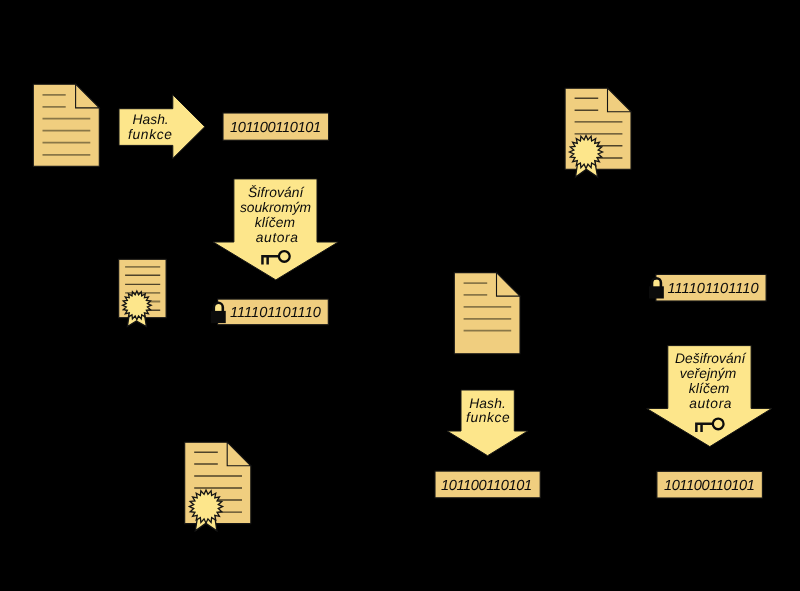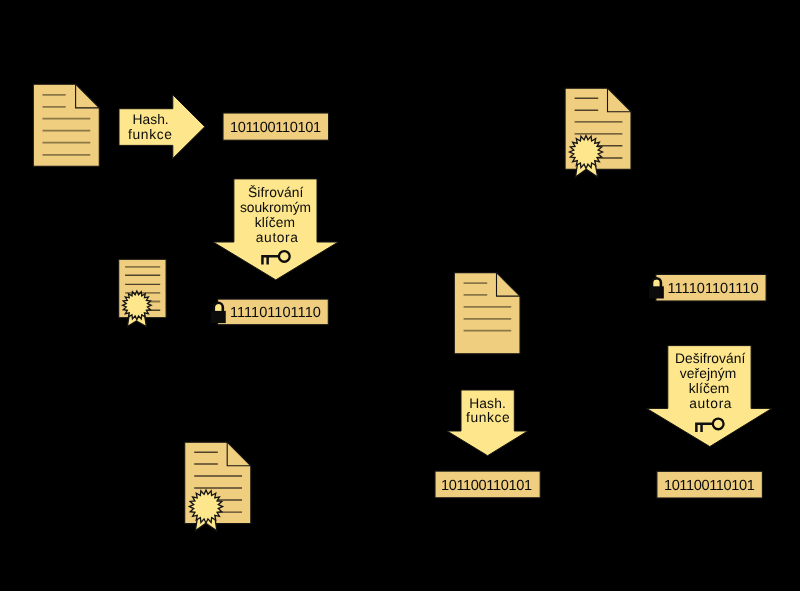--- a/index.html
+++ b/index.html
@@ -1,17 +1,17 @@
 <!DOCTYPE html>
 <html><head>
 <meta charset="utf-8">
 <title>Digital signature diagram</title>
 <style>
   html,body{margin:0;padding:0;background:#000;}
-  #stage{position:relative;width:800px;height:591px;background:#000;overflow:hidden;}
+  #stage{position:relative;width:800px;height:591px;background:#000;overflow:hidden;font-style:italic;}
   svg#scene{display:block;}
   text{-webkit-font-smoothing:antialiased;text-rendering:geometricPrecision;}
   .lbl{font-family:"Liberation Sans","DejaVu Sans",sans-serif;fill:#0b0b0b;font-size:13.8px;text-anchor:middle;}
   .bits{font-family:"Liberation Sans","DejaVu Sans",sans-serif;fill:#0b0b0b;font-size:14.6px;}
   .docbody{fill:#F0CE7F;stroke:#141414;stroke-width:1.1;stroke-linejoin:miter;}
   .docfold{fill:#F0CE7F;stroke:#141414;stroke-width:1.1;stroke-linejoin:miter;}
   .docline{stroke:#897748;stroke-width:1.8;fill:none;}
   .docline2{stroke:#4E432A;stroke-width:1.4;fill:none;}
   .arrow{fill:#FDE68B;stroke:#141414;stroke-width:1.0;stroke-linejoin:miter;}
   .bitbox{fill:#F0CE7F;stroke:#141414;stroke-width:1.1;}

